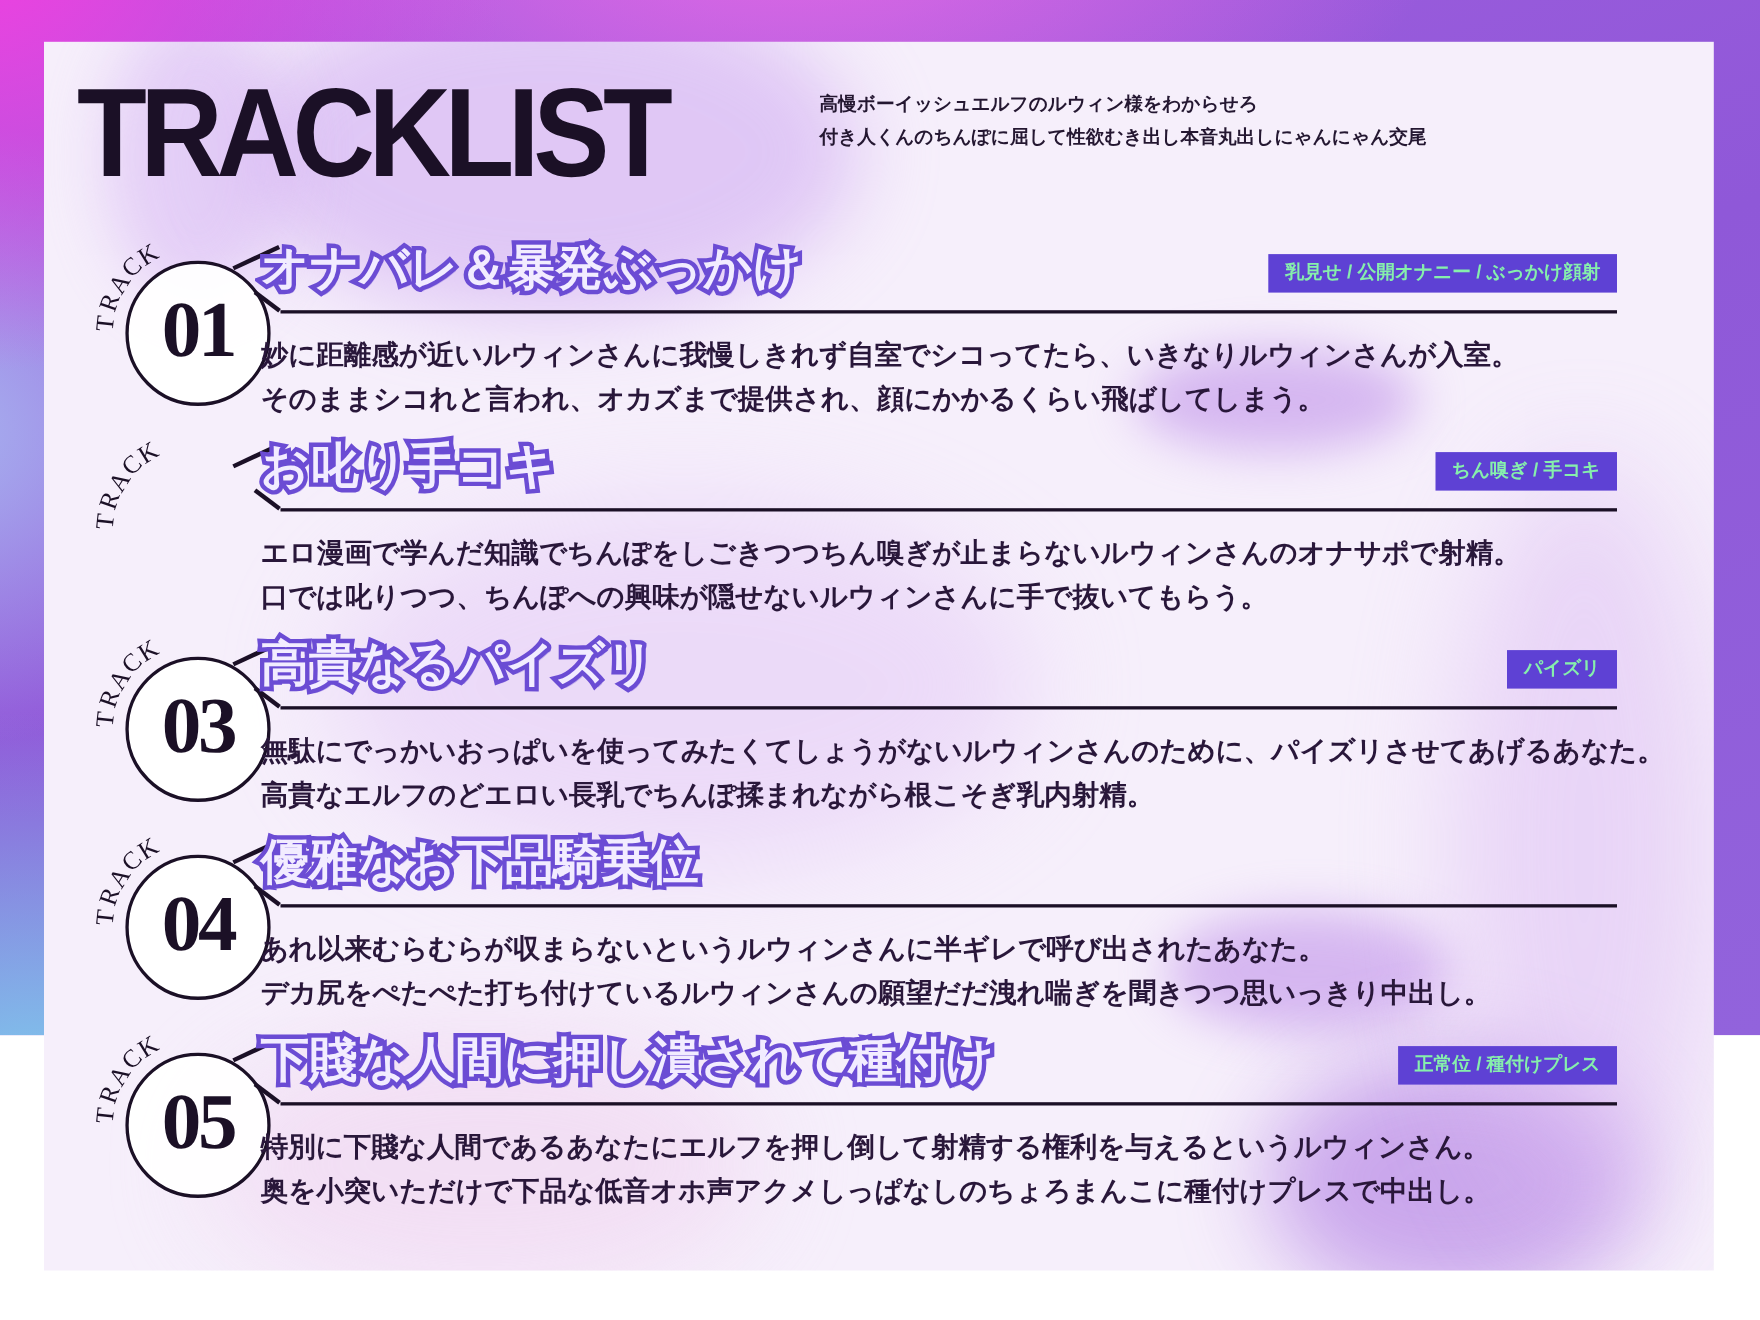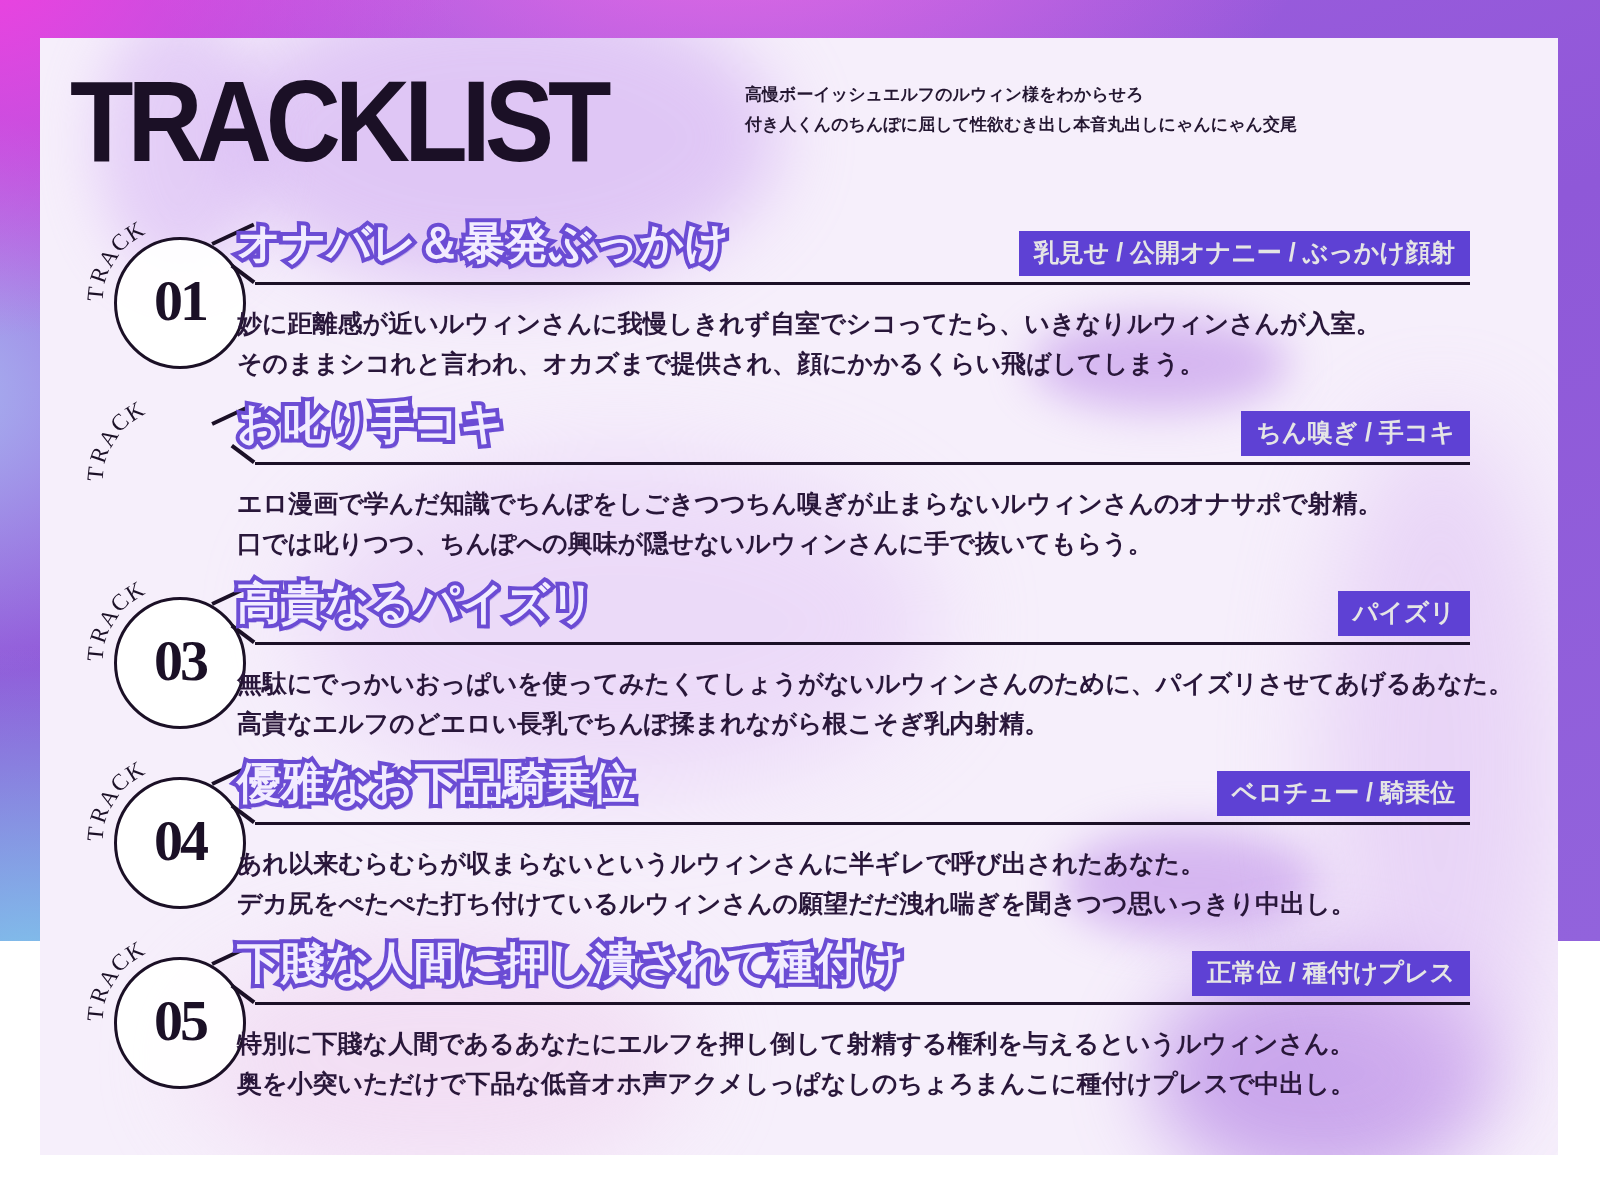--- a/index.html
+++ b/index.html
@@ -35,21 +35,21 @@
         transform-origin:top left; white-space:nowrap; }
   .subtitle { position:absolute; left:705px; top:42px; font-size:17px; font-weight:bold;
         line-height:30px; color:#241731; white-space:nowrap; }
 
   .track { position:absolute; left:0; right:0; height:180px; }
   .t0{top:160px}.t1{top:340px}.t2{top:520px}.t3{top:700px}.t4{top:880px}
 
   .circle { position:absolute; left:74px; top:39px; width:132px; height:132px;
     border:3.5px solid #1b1026; border-radius:50%; background:rgba(255,255,255,.95);
     display:flex; align-items:center; justify-content:center; }
-  .num { font-family:"Liberation Serif", serif; font-weight:bold; font-size:58px;
+  .num { font-family:"Liberation Serif", serif; font-weight:bold; font-size:72px;
     letter-spacing:-3px; color:#1b1026; transform:translateY(-3px); }
 
   .arc { position:absolute; left:140px; top:105px; width:0; height:0; }
   .al  { position:absolute; font-family:"Liberation Serif", serif; font-size:23px;
     color:#1b1026; transform-origin:center; white-space:pre; }
   .a1 { left:-84px; top:-9px;  transform:translate(-50%,-50%) rotate(-84deg); }
   .a2 { left:-80px; top:-28px; transform:translate(-50%,-50%) rotate(-71deg); }
   .a3 { left:-71px; top:-45px; transform:translate(-50%,-50%) rotate(-58deg); }
   .a4 { left:-60px; top:-60px; transform:translate(-50%,-50%) rotate(-45deg); }
   .a5 { left:-45px; top:-71px; transform:translate(-50%,-50%) rotate(-32deg); }
@@ -60,22 +60,22 @@
     background:#1b1026; transform:rotate(37deg); transform-origin:left top; }
   .rule { position:absolute; left:215px; top:83.5px; width:1215px; height:3.5px;
     background:#1b1026; }
 
   .ttl { position:absolute; left:197px; top:16px; height:56px; font-size:44px;
     font-weight:bold; white-space:nowrap; }
   .ttl .t-stroke { position:absolute; left:0; top:0; -webkit-text-stroke:8px #6b4cd4;
     color:#6b4cd4; text-shadow:3px 4px 0 rgba(107,76,212,.30); }
   .ttl .t-fill { position:relative; color:#f2ecff; }
 
-  .tag { position:absolute; right:88px; top:33px; background:#5e41d4; color:#e5e5e5;
-    font-size:25px; font-weight:bold; padding:5px 15px 7px; white-space:nowrap; }
+  .tag { position:absolute; right:88px; top:33px; background:#5e41d4; color:#86efac;
+    font-size:17px; font-weight:bold; padding:5px 15px 7px; white-space:nowrap; }
 
   .desc { position:absolute; left:197px; top:90px; font-size:25px; font-weight:bold;
     line-height:40px; color:#29173a; white-space:nowrap;margin-top:15px; }
 </style>
 </head>
 <body>
 
 <div class="page">
   <div class="panel">
 
@@ -177,21 +177,20 @@
         <span class="al a4">C</span>
         <span class="al a5">K</span>
       </div>
       <div class="tick"></div>
       <div class="rule-diag"></div>
       <div class="rule"></div>
       <div class="ttl">
         <span class="t-stroke">優雅なお下品騎乗位</span>
         <span class="t-fill">優雅なお下品騎乗位</span>
       </div>
-      <div class="tag">ベロチュー / 騎乗位</div>
       <div class="desc">
         <div>あれ以来むらむらが収まらないというルウィンさんに半ギレで呼び出されたあなた。</div>
         <div>デカ尻をぺたぺた打ち付けているルウィンさんの願望だだ洩れ喘ぎを聞きつつ思いっきり中出し。</div>
       </div>
     </div>
 
     <div class="track t4">
       <div class="circle">
         <span class="num">05</span>
       </div>

